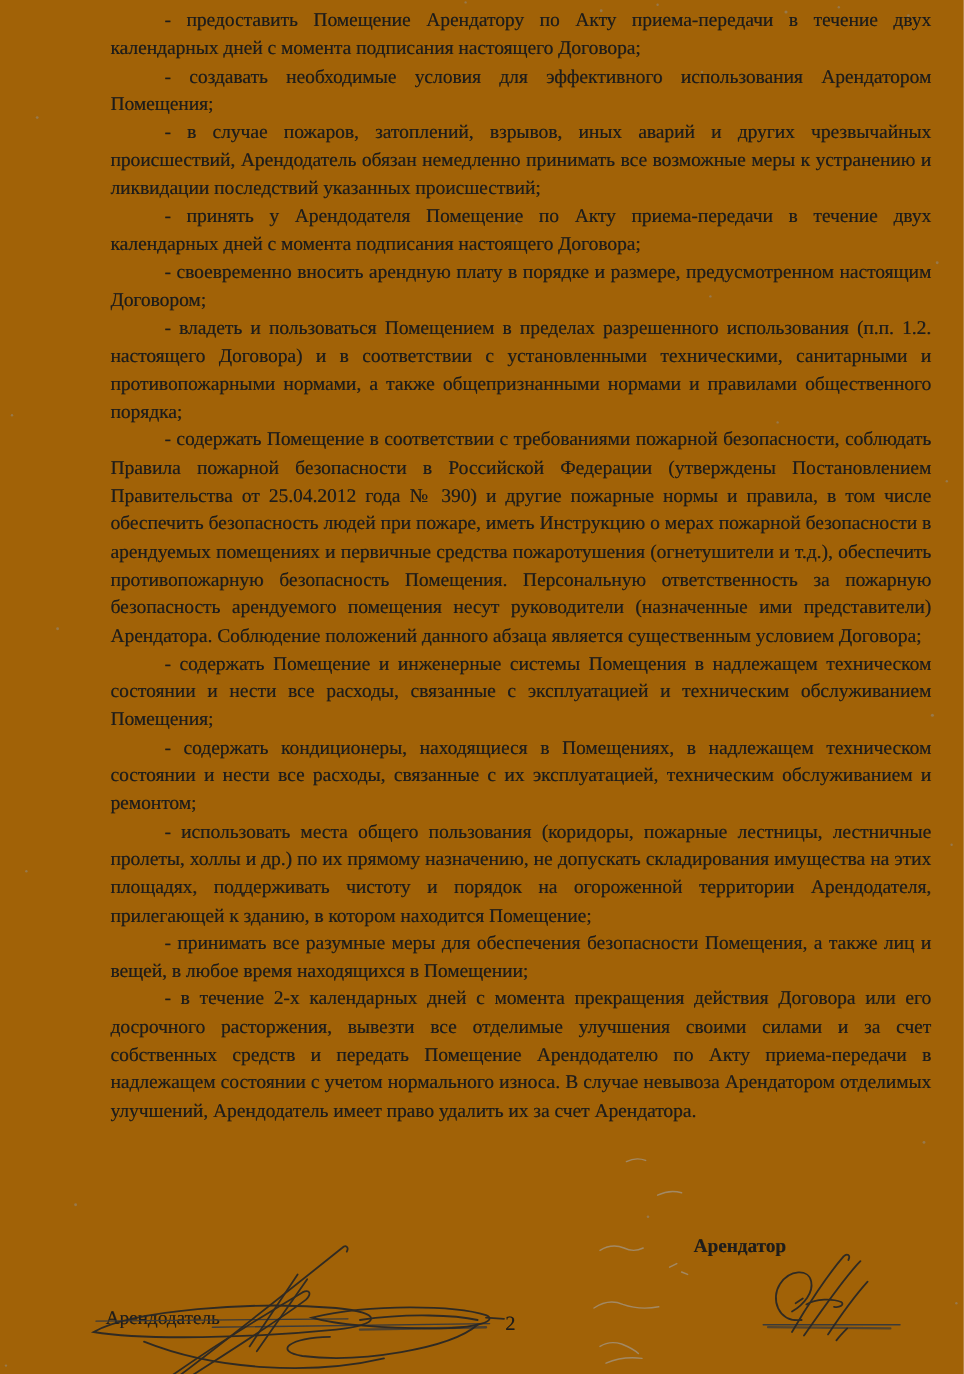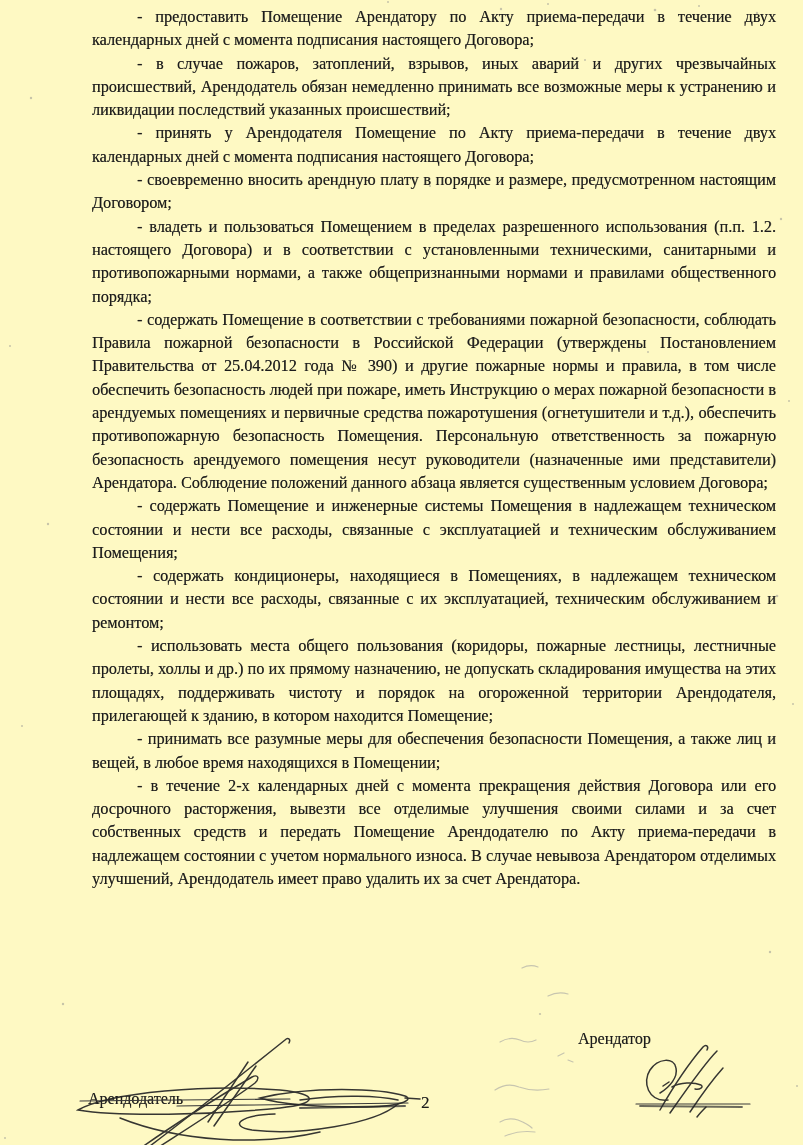--- a/index.html
+++ b/index.html
@@ -2,50 +2,51 @@
 <html><head>
 <meta charset="utf-8">
 <style>
   html,body{margin:0;padding:0;}
   body{
     width:803px;height:1145px;overflow:hidden;position:relative;
     background:#ffffff;
     font-family:"Liberation Serif","DejaVu Serif",serif;
   }
   .page{
-    position:absolute;inset:0;background:#fef9c3;
+    position:absolute;inset:0;background:#a16207;
   }
   .content{
     position:absolute;left:92px;top:6px;width:684px;
     color:#1c1c1c;
     font-size:16.2px;line-height:23.3px;
     text-align:justify;
     text-shadow:0.3px 0 0 rgba(20,20,20,0.55);
   }
   .content p{margin:0;text-indent:45px;}
   .footer-label{
     position:absolute;color:#1c1c1c;font-size:16px;
     text-shadow:0.3px 0 0 rgba(20,20,20,0.5);
     white-space:nowrap;
   }
   .lbl-left{left:88px;top:1090px;}
   .pagenum{left:421px;top:1093px;font-size:17px;}
-  .lbl-right{left:578px;top:1030px;}
+  .lbl-right{left:578px;top:1030px;font-weight:bold;}
   .overlay{
     position:absolute;left:0;top:0;width:803px;height:1145px;
     pointer-events:none;
   }
 </style>
 </head>
 <body>
 
 <div class="page">
 
   <div class="content">
     <p>- предоставить Помещение Арендатору по Акту приема-передачи в течение двух календарных дней с момента подписания настоящего Договора;</p>
+    <p>- создавать необходимые условия для эффективного использования Арендатором Помещения;</p>
     <p>- в случае пожаров, затоплений, взрывов, иных аварий  и других чрезвычайных происшествий, Арендодатель обязан немедленно принимать все возможные меры к устранению и ликвидации последствий указанных происшествий;</p>
     <p>- принять у Арендодателя Помещение по Акту приема-передачи в течение двух календарных дней с момента подписания настоящего Договора;</p>
     <p>- своевременно вносить арендную плату в порядке и размере, предусмотренном настоящим Договором;</p>
     <p>- владеть и пользоваться Помещением в пределах разрешенного использования (п.п. 1.2. настоящего Договора) и в соответствии с установленными техническими, санитарными и противопожарными нормами, а также общепризнанными нормами и правилами общественного порядка;</p>
     <p>- содержать Помещение в соответствии с требованиями пожарной безопасности, соблюдать Правила пожарной безопасности в Российской Федерации (утверждены Постановлением Правительства от 25.04.2012 года № 390) и другие пожарные нормы и правила, в том числе обеспечить безопасность людей при пожаре, иметь Инструкцию о мерах пожарной безопасности в арендуемых помещениях и первичные средства пожаротушения (огнетушители и т.д.), обеспечить противопожарную безопасность Помещения. Персональную ответственность за пожарную безопасность арендуемого помещения несут руководители (назначенные ими представители) Арендатора. Соблюдение положений данного абзаца является существенным условием Договора;</p>
     <p>- содержать Помещение и инженерные системы Помещения в надлежащем техническом состоянии и нести все расходы, связанные с эксплуатацией и техническим обслуживанием Помещения;</p>
     <p>- содержать  кондиционеры, находящиеся в Помещениях, в надлежащем техническом состоянии и нести все расходы, связанные с их эксплуатацией, техническим обслуживанием и ремонтом;</p>
     <p>- использовать места общего пользования (коридоры, пожарные лестницы, лестничные пролеты, холлы и др.) по их прямому назначению, не допускать складирования имущества на этих площадях, поддерживать чистоту и порядок на огороженной территории Арендодателя, прилегающей к зданию, в котором находится Помещение;</p>
     <p>- принимать все разумные меры для обеспечения безопасности Помещения, а также лиц и вещей, в любое время находящихся в Помещении;</p>
     <p>- в течение 2-х календарных дней с момента прекращения действия Договора или его досрочного расторжения, вывезти все отделимые улучшения своими силами и за счет собственных средств и передать Помещение Арендодателю по Акту приема-передачи в надлежащем состоянии с учетом нормального износа. В случае невывоза Арендатором отделимых улучшений, Арендодатель имеет право удалить их за счет Арендатора.</p>

